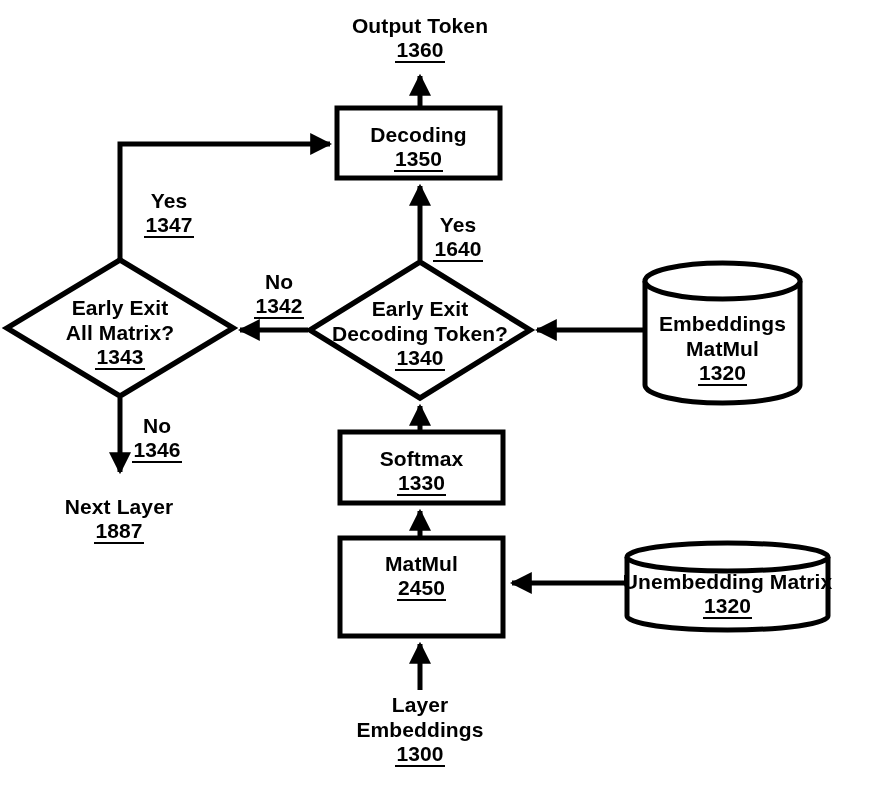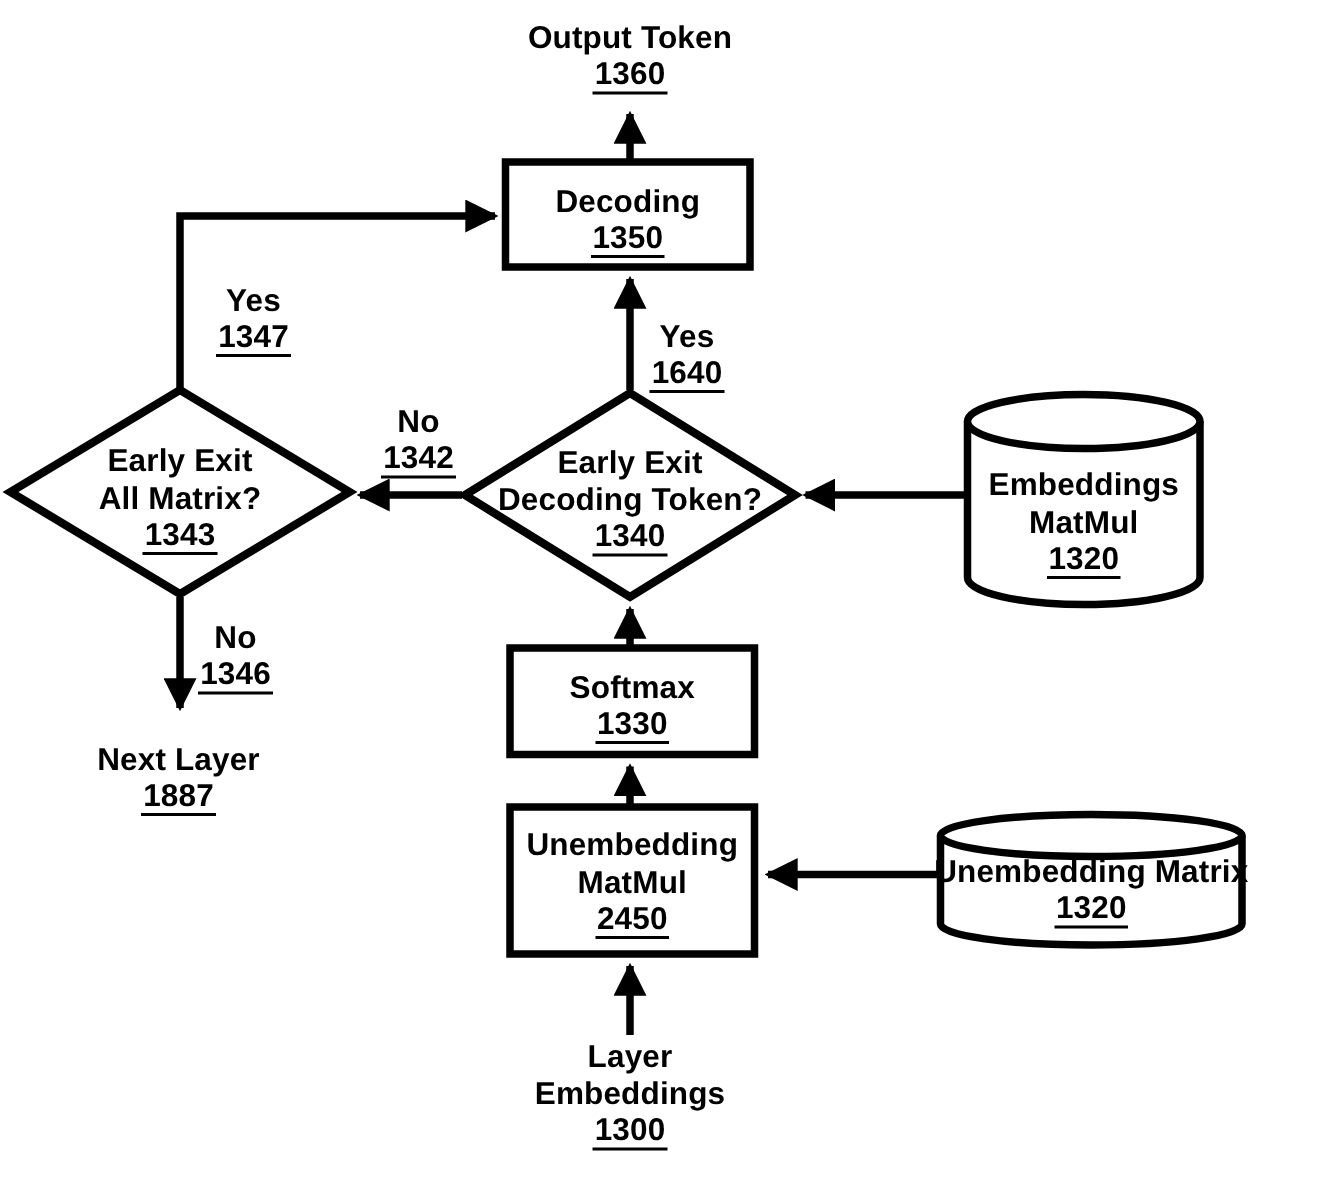--- a/index.html
+++ b/index.html
@@ -116,21 +116,20 @@
     <span>MatMul</span>
     <span class="ref">1320</span>
   </div>
 
   <div class="label" style="left:340px; top:446px; width:163px;">
     <span>Softmax</span>
     <span class="ref">1330</span>
   </div>
 
   <div class="label" style="left:340px; top:551px; width:163px;">
-    <span>Unembedding</span>
     <span>MatMul</span>
     <span class="ref">2450</span>
   </div>
 
   <div class="label" style="left:627px; top:569px; width:201px;">
     <span>Unembedding Matrix</span>
     <span class="ref">1320</span>
   </div>
 
   <div class="label" style="left:39px; top:494px; width:160px;">

